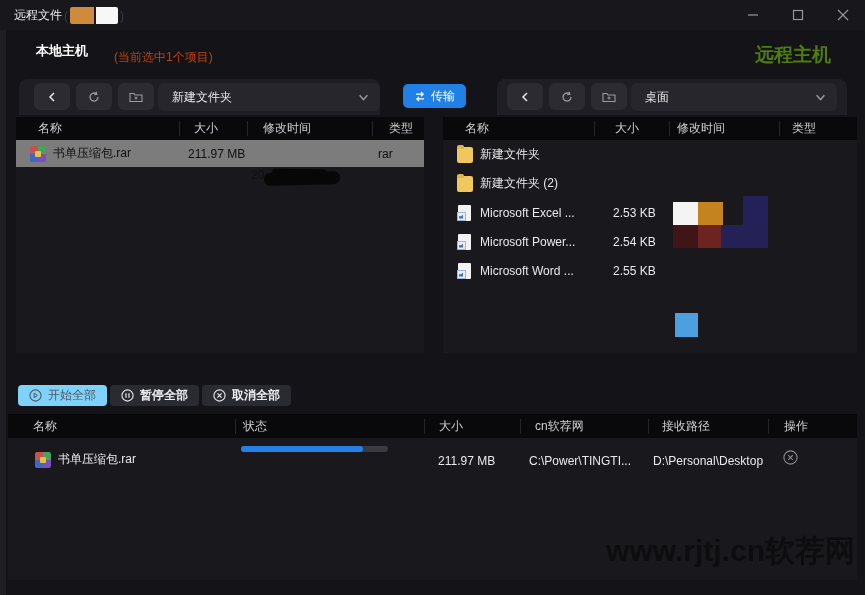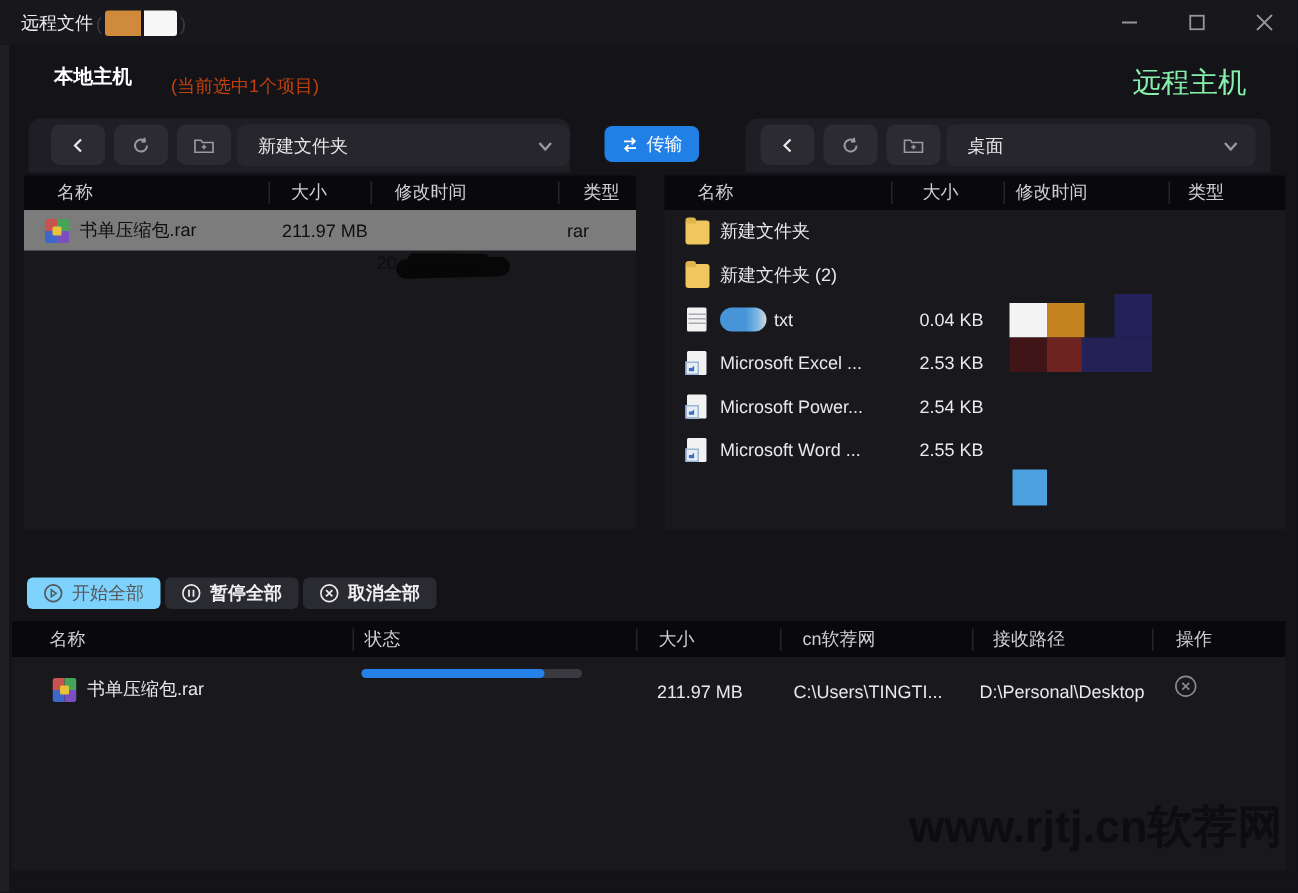--- a/index.html
+++ b/index.html
@@ -15,21 +15,21 @@
   .paren { color:#3c3c42; font-size:12px; }
   .censor-orange { width:24px; height:17px; background:#cf8a3b; border-radius:2px 0 0 2px; }
   .censor-white { width:22px; height:17px; background:#f7f7f7; border-radius:0 2px 2px 0; }
   .win-controls { right:0; top:0; height:30px; display:flex; align-items:center; }
   .win-btn { width:45px; height:30px; display:flex; align-items:center; justify-content:center; color:#96969c; font-size:13px; }
   .win-btn svg { display:block; }
 
   
   .h-local { left:36px; top:42px; font-size:13px; font-weight:bold; color:#ffffff; }
   .h-info { left:114px; top:49px; font-size:12px; color:#c2410c; }
-  .h-remote { right:34px; top:42px; font-size:19px; font-weight:normal; color:#86efac; }
+  .h-remote { right:34px; top:42px; font-size:19px; font-weight:bold; color:#4d7c0f; }
 
   
   .toolbar { background:#1e1e24; border-radius:8px 8px 0 0; }
   .tb-left { left:19px; top:79px; width:361px; height:36px; }
   .tb-right { left:497px; top:79px; width:350px; height:36px; }
   .tool-btn { position:absolute; top:4px; width:36px; height:27px; background:#2b2b31; border-radius:6px; display:flex; align-items:center; justify-content:center; }
   .dropdown { position:absolute; top:4px; height:28px; background:#26262c; border-radius:6px; display:flex; align-items:center; font-size:12px; color:#e8e8ea; padding-left:14px; }
   .dd-chevron { position:absolute; right:11px; top:9px; }
 
   .transfer-btn { left:403px; top:84px; width:63px; height:24px; background:#2080e6; border-radius:5px; display:flex; align-items:center; justify-content:center; gap:5px; color:#ffffff; font-size:12px; }
@@ -262,34 +262,20 @@
       </div>
       <div class="r-row">
         <div class="c-name">
             <span class="icon16 folder-ic"></span>
             <span>新建文件夹 (2)</span>
           </div>
         <div class="c-size"></div>
       </div>
       <div class="r-row">
         <div class="c-name">
-          <span class="icon16">
-              <span class="page-ic" style="display:block">
-                <i style="top:4px"></i>
-                <i style="top:7px"></i>
-                <i style="top:10px"></i>
-              </span>
-            </span>
-          <span class="txt-blob"></span>
-          <span>txt</span>
-        </div>
-        <div class="c-size">0.04 KB</div>
-      </div>
-      <div class="r-row">
-        <div class="c-name">
             <span class="icon16">
               <span class="short-ic" style="display:block"></span>
             </span>
             <span>Microsoft Excel ...</span>
           </div>
         <div class="c-size">2.53 KB</div>
       </div>
       <div class="r-row">
         <div class="c-name">
             <span class="icon16">
@@ -350,21 +336,21 @@
             <span class="q q3"></span>
             <span class="q q4"></span>
             <span class="dot"></span>
           </span>
         <span>书单压缩包.rar</span>
       </div>
       <div class="progress-track">
         <div class="progress-fill" style="width: 83%;"></div>
       </div>
       <div class="t-size">211.97 MB</div>
-      <div class="t-send">C:\Users\TINGTI...</div>
+      <div class="t-send">C:\Power\TINGTI...</div>
       <div class="t-recv">D:\Personal\Desktop</div>
       <div class="t-cancel">
         <svg width="15" height="15" viewBox="0 0 15 15">
             <circle cx="7.5" cy="7.5" r="6.6" fill="none" stroke="#8a8a90" stroke-width="1.1"></circle>
             <path d="M5.2 5.2 L9.8 9.8 M9.8 5.2 L5.2 9.8" stroke="#8a8a90" stroke-width="1.1"></path>
           </svg>
       </div>
     </div>
   </div>
 

